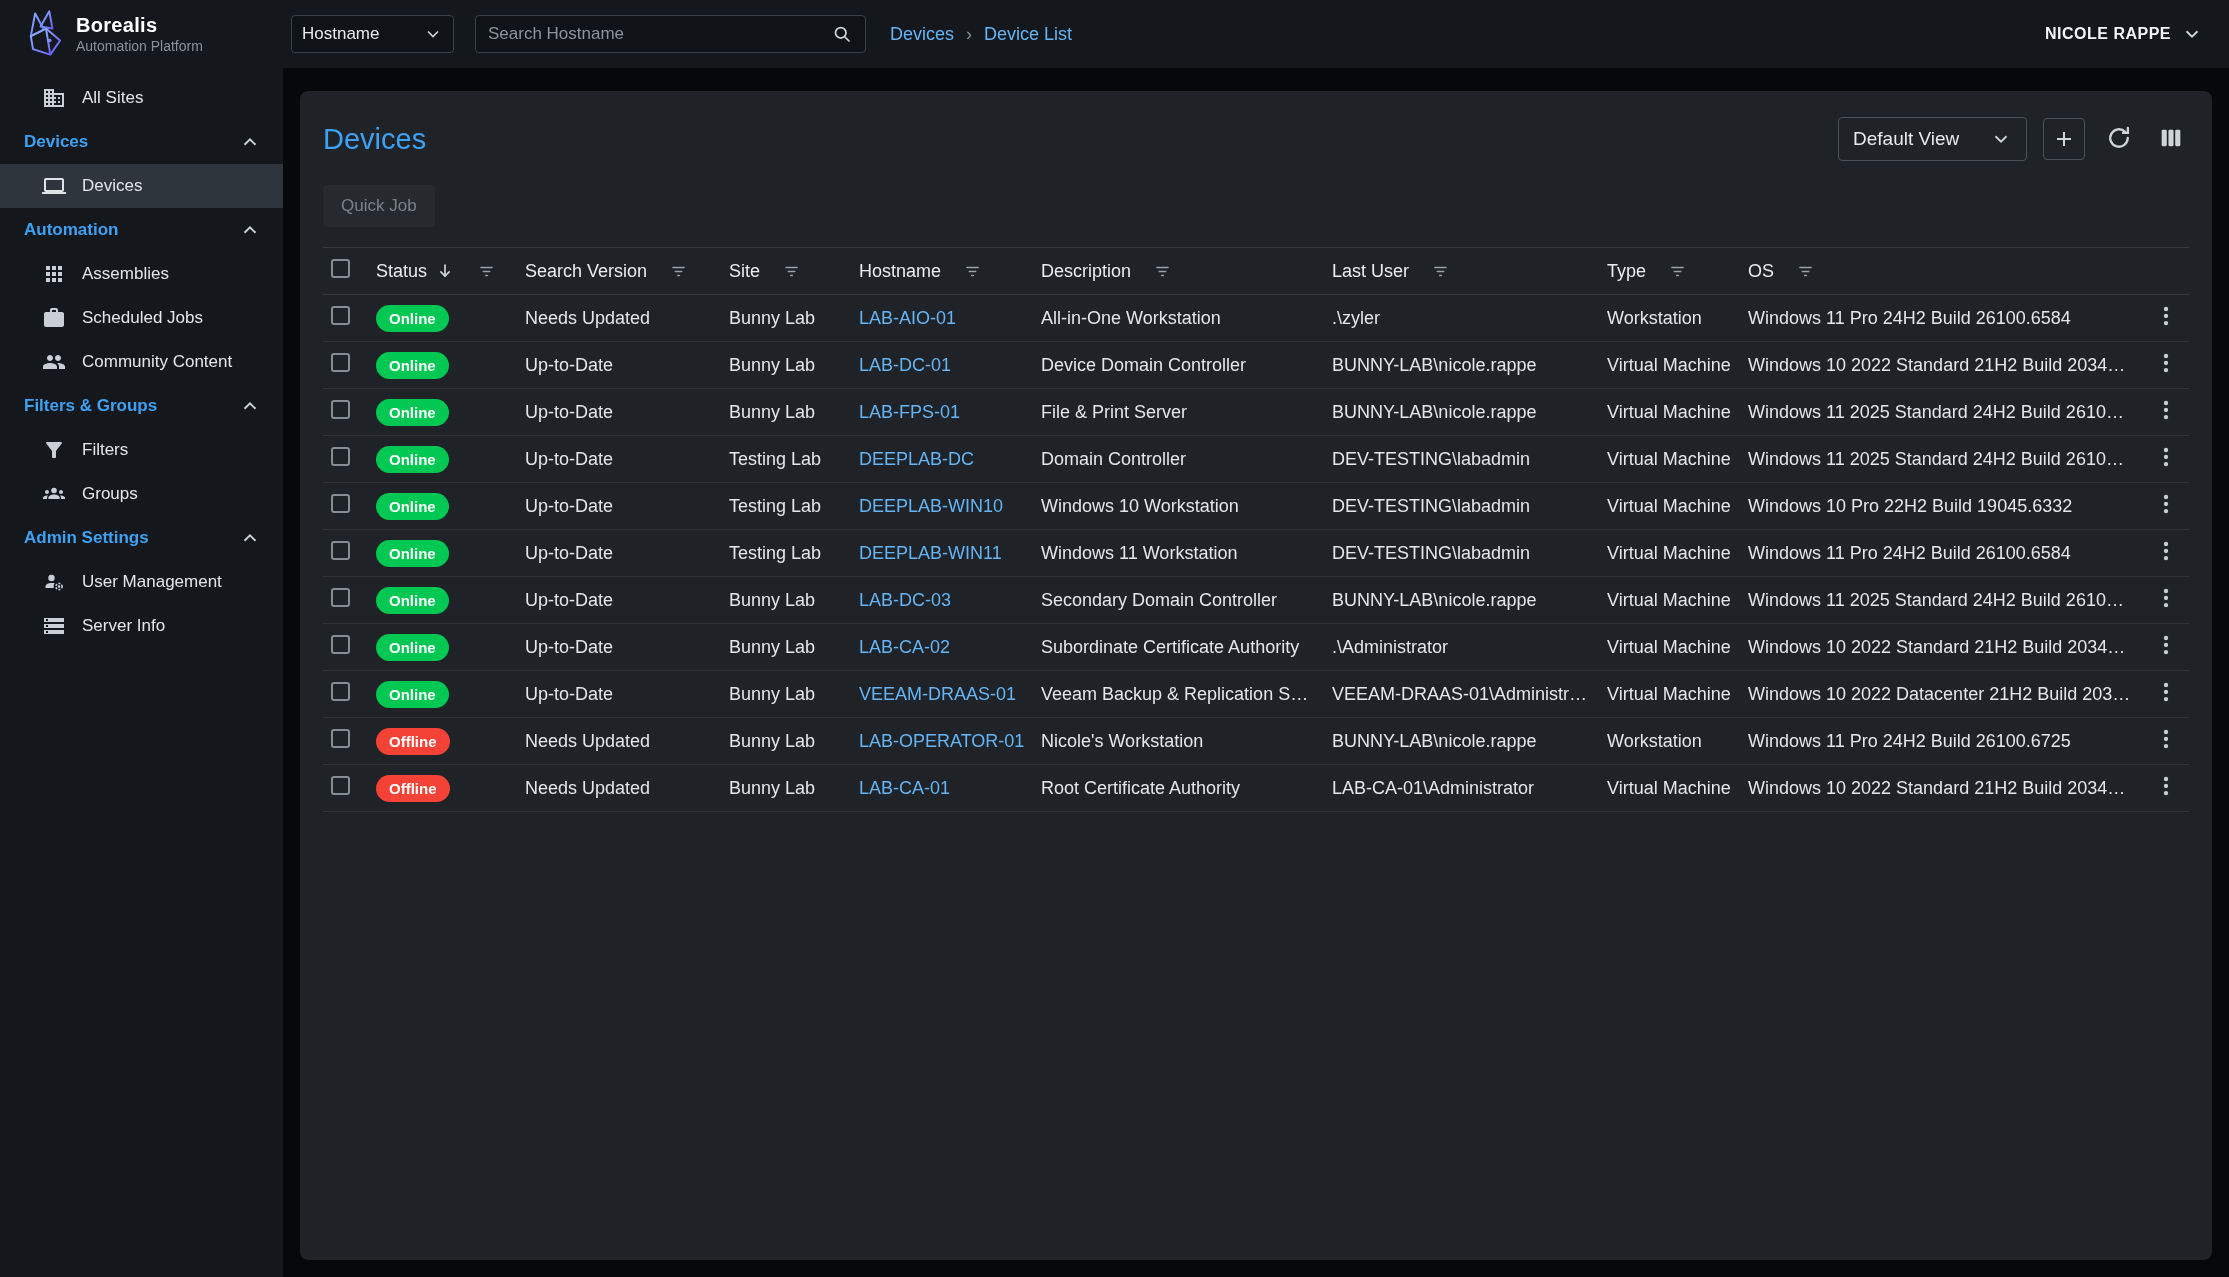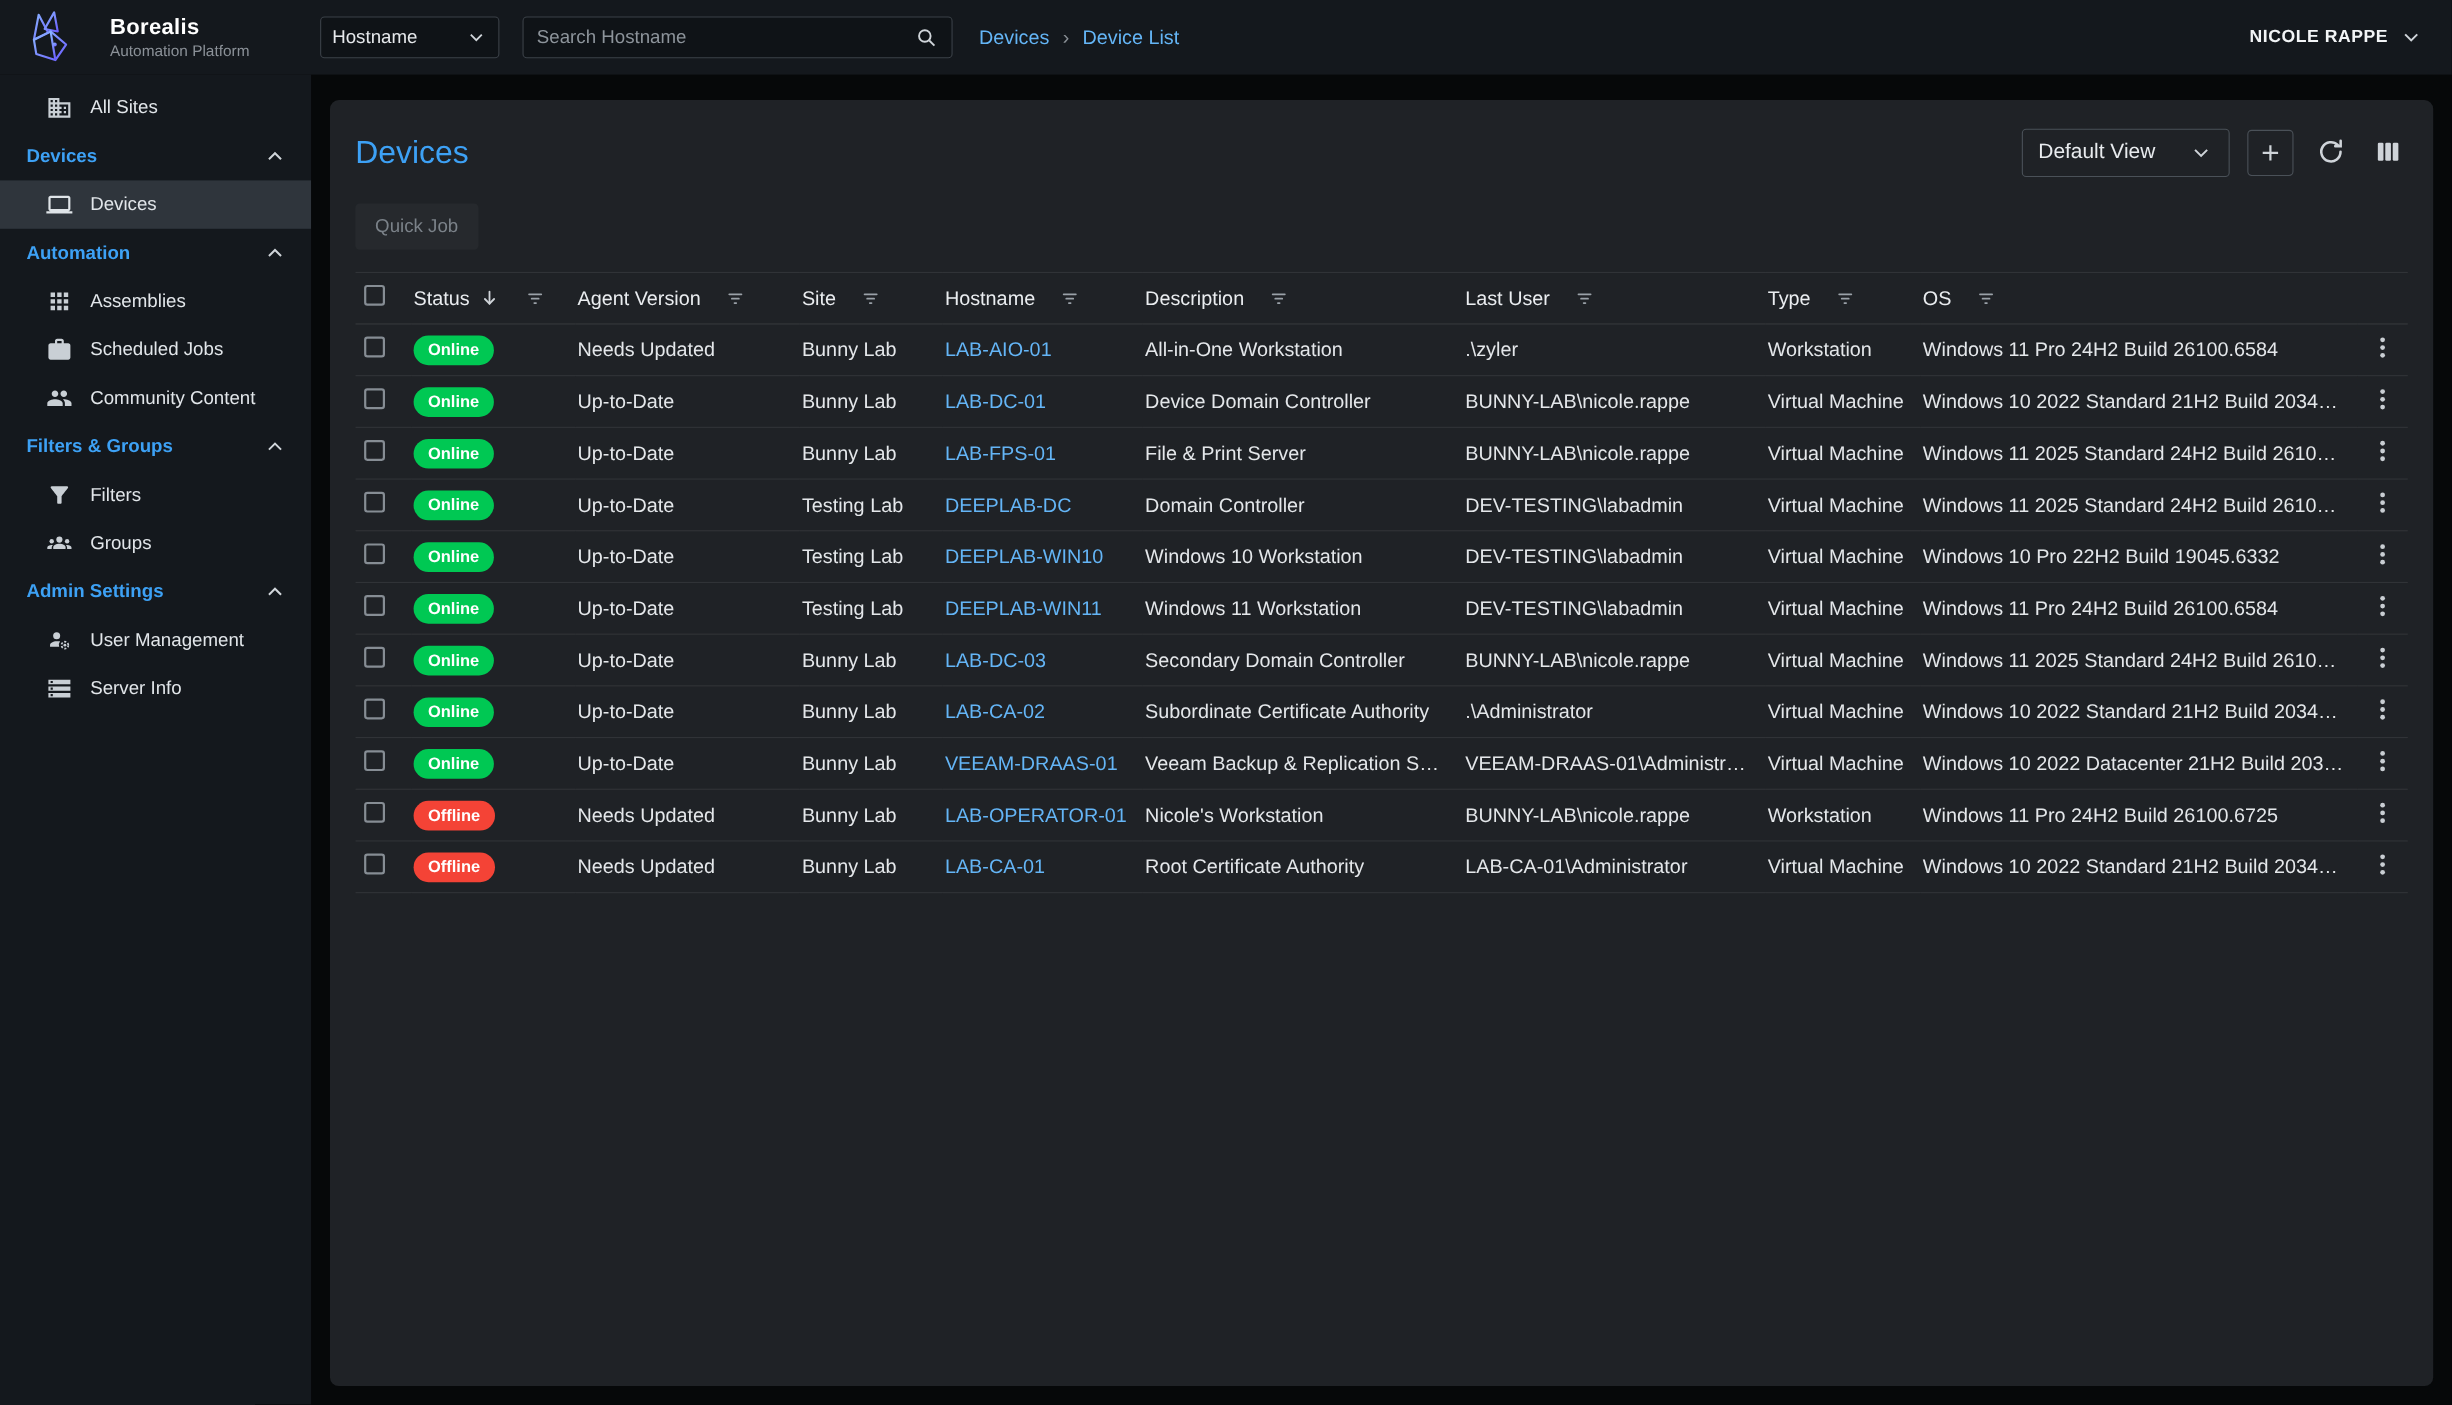--- a/index.html
+++ b/index.html
@@ -2,21 +2,21 @@
 <html style="--accent-blue: #3da1f5; --link-blue: #64b5f6; --online-green: #00c853; --offline-red: #f44336;"><head>
 <meta charset="utf-8">
 <style>
   * { margin:0; padding:0; box-sizing:border-box; }
   html,body { background:#060809; }
   body { font-family:"Liberation Sans","DejaVu Sans",sans-serif; color:#e7eaed; }
   .app { width:2229px; height:1277px; display:flex; flex-direction:column; overflow:hidden; background:#060809; }
 
   
   .topbar { flex:0 0 68px; height:68px; background:#14181d; display:flex; align-items:center; }
-  .brand { width:283px; flex:0 0 283px; display:flex; align-items:center; gap:28px; padding-left:20px; cursor:pointer; }
+  .brand { width:283px; flex:0 0 283px; display:flex; align-items:center; gap:4px; padding-left:20px; cursor:pointer; }
   .brand-text { display:flex; flex-direction:column; line-height:1.25; }
   .brand-name { font-size:20px; font-weight:bold; color:#ffffff; letter-spacing:.3px; }
   .brand-sub { font-size:14px; color:#8b9198; }
   .tb-control { background:#0f1317; border:1px solid #3b4148; border-radius:4px; height:38px; display:flex; align-items:center; color:#e6e9ec; font-size:17px; }
   .tb-select { width:163px; justify-content:space-between; padding:0 10px; margin-left:8px; cursor:pointer; }
   .tb-search { width:391px; margin-left:21px; padding:0 12px; }
   .tb-search input { flex:1; background:transparent; border:0; outline:none; color:#e6e9ec; font-size:17px; font-family:inherit; }
   .tb-search input::placeholder { color:#8d949b; }
   .crumbs { margin-left:24px; display:flex; align-items:center; gap:12px; font-size:18px; }
   .crumb { color:var(--link-blue,#64b5f6); cursor:pointer; }
@@ -325,21 +325,21 @@
                       <svg viewBox="0 0 24 24" width="19" height="19" stroke="currentColor" stroke-width="2" stroke-linecap="round">
                           <line x1="5" y1="7" x2="19" y2="7"></line>
                           <line x1="8" y1="12" x2="16" y2="12"></line>
                           <line x1="11" y1="17" x2="13" y2="17"></line>
                         </svg>
                     </span>
                   </span>
                 </th>
                 <th>
                   <span class="hcell">
-                      <span>Agent Version</span>
+                      <span>Search Version</span>
                     <span class="icon filter">
                         <svg viewBox="0 0 24 24" width="19" height="19" stroke="currentColor" stroke-width="2" stroke-linecap="round">
                           <line x1="5" y1="7" x2="19" y2="7"></line>
                           <line x1="8" y1="12" x2="16" y2="12"></line>
                           <line x1="11" y1="17" x2="13" y2="17"></line>
                         </svg>
                       </span>
                   </span>
                 </th>
                 <th>

